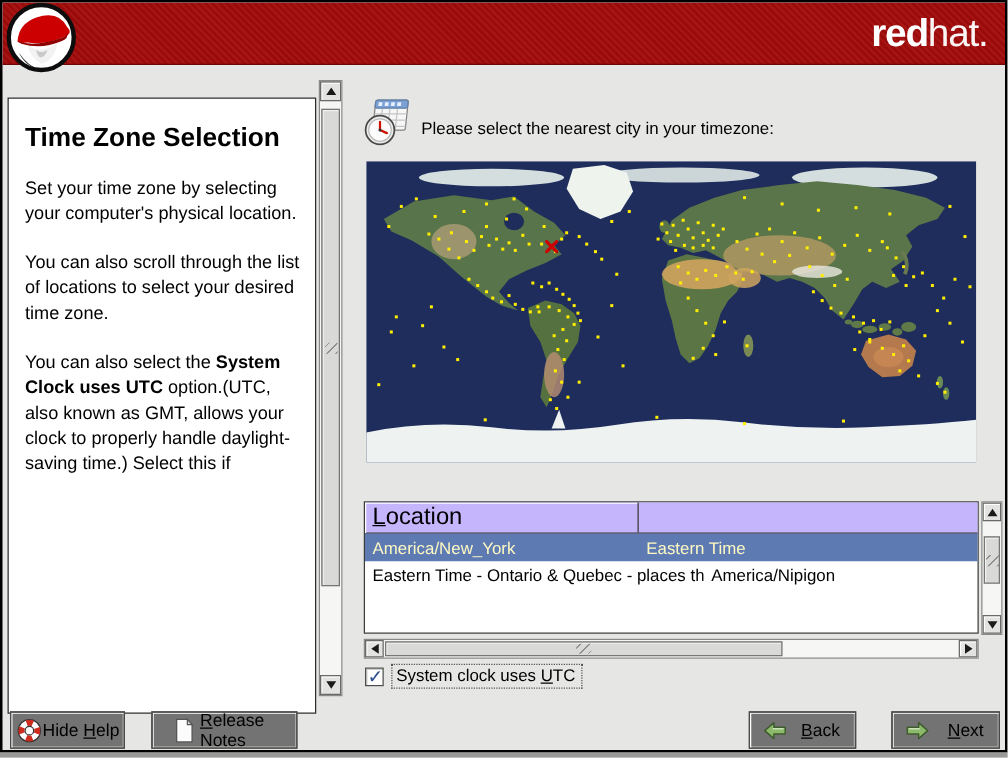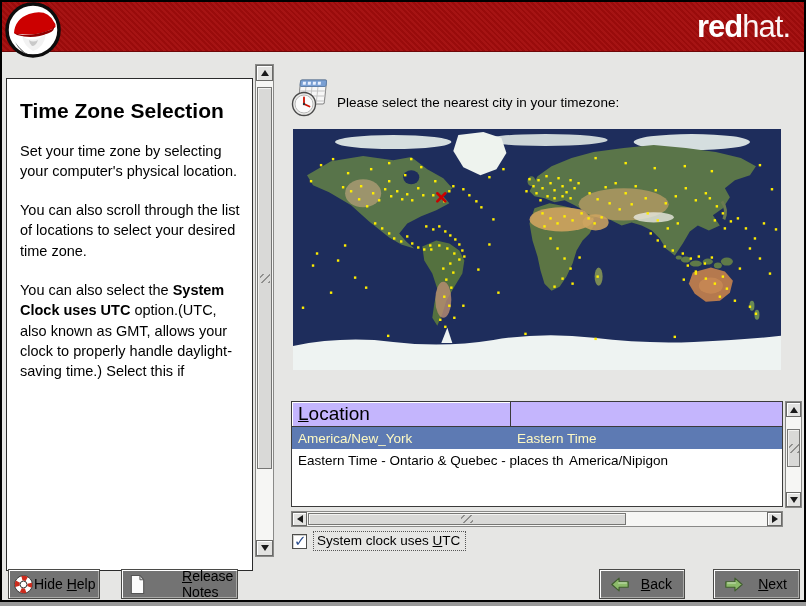--- a/index.html
+++ b/index.html
@@ -68,21 +68,21 @@
   .utc-label{margin-left:6px;font-size:13.5px;border:1px dotted #555;padding:1px 5px 2px 3px;}
   .mn{text-decoration:underline;}
   
   .btn{
     position:absolute;top:567px;height:30px;background:#737373;
     border:1px solid #4a4a48;box-shadow:inset 1px 1px 0 #ffffff,inset -1px -1px 0 #a9a9a7;
     display:flex;align-items:center;font-size:14px;cursor:default;
   }
   .btn .ic{display:flex;align-items:center;justify-content:center;}
   .btn-hidehelp{left:6px;width:92px;padding-left:4px;}
-  .btn-relnotes{left:119px;width:117px;padding-left:6px;gap:32px;}
+  .btn-relnotes{left:119px;width:117px;padding-left:16px;}
   .btn-back{left:597px;width:86px;padding:0 12px 0 10px;justify-content:space-between;text-align:center;}
   .btn-next{left:711px;width:87px;padding:0 12px 0 10px;justify-content:space-between;}
 </style>
 </head>
 <body>
 
 <div class="window">
 
   <div class="banner">
     <div class="wordmark">

